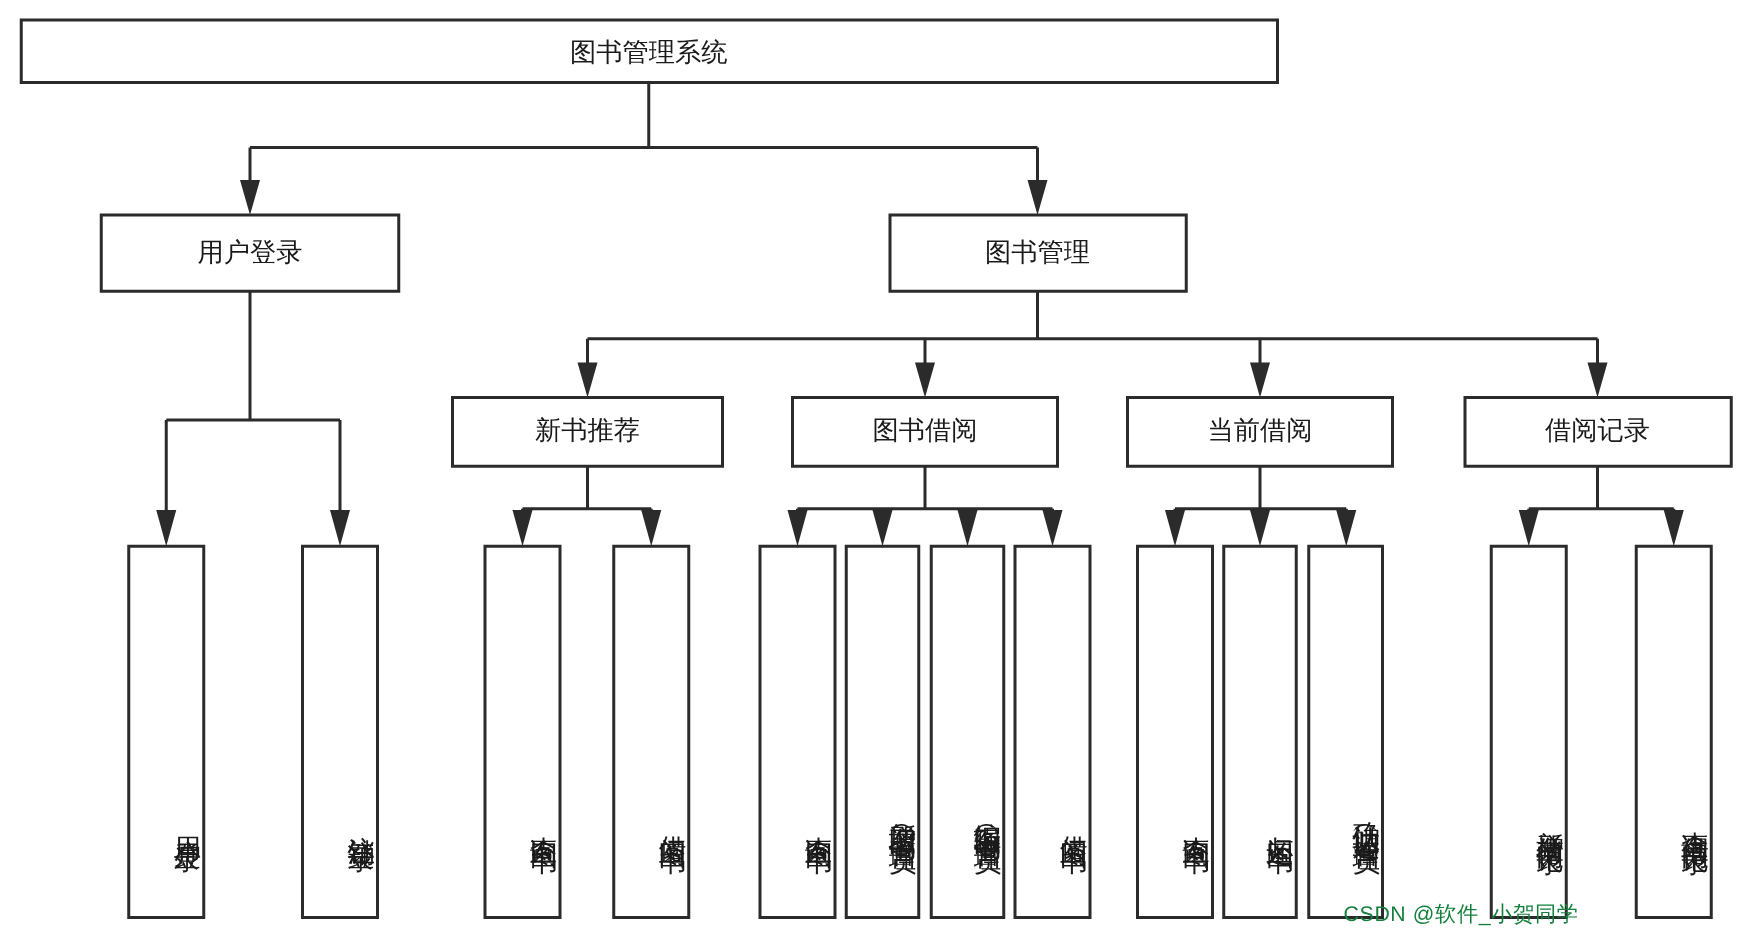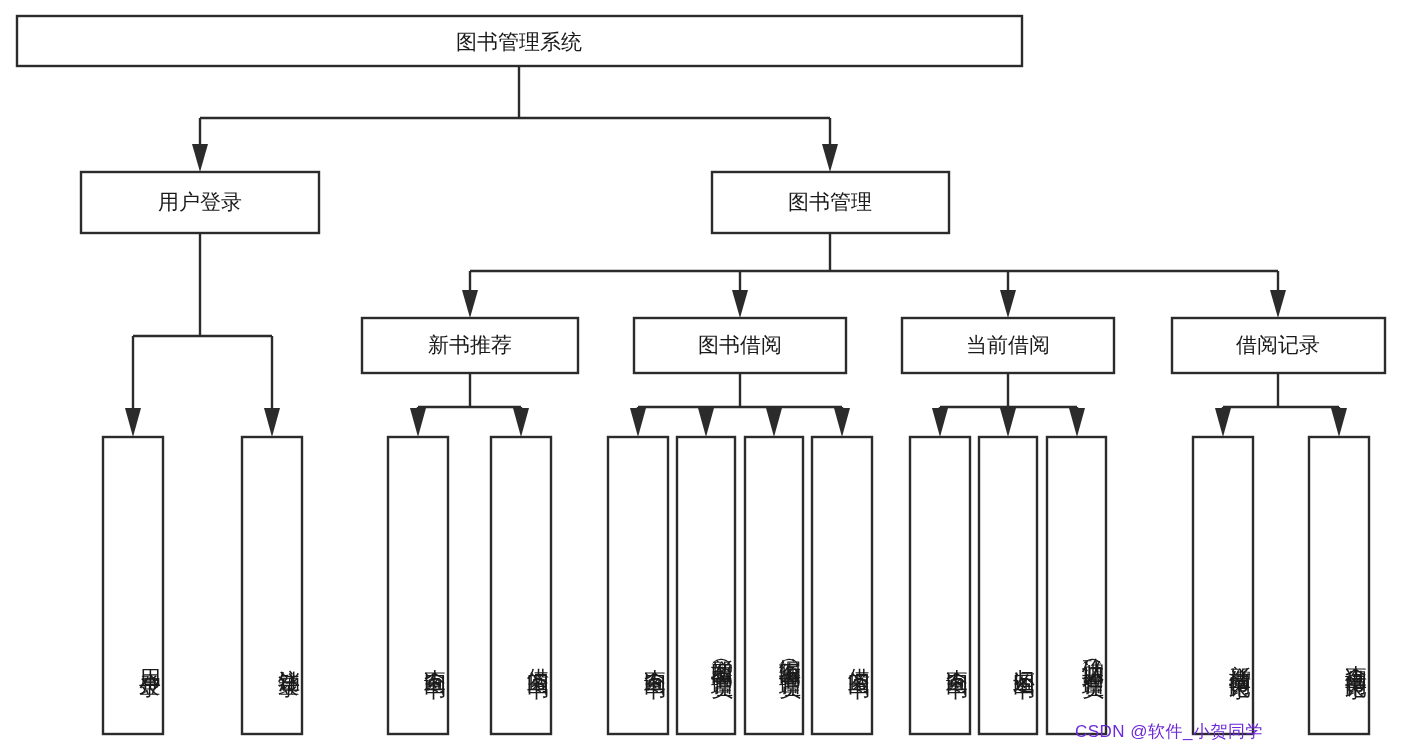--- a/index.html
+++ b/index.html
@@ -61,21 +61,21 @@
     text-align: center;
     pointer-events: none;
     user-select: none;
   }
   .watermark {
     position: absolute;
     right: 8px;
     bottom: 4px;
     font-family: "Liberation Sans", "DejaVu Sans", sans-serif;
     font-size: 17px;
-    color: #6d28d9;
+    color: #15803d;
     letter-spacing: 0.5px;
     white-space: nowrap;
   }
 </style>
 </head>
 <body>
 
 <div id="diagram-root">
 
   <svg class="diagram-canvas" viewBox="0 0 1405 747" xmlns="http://www.w3.org/2000/svg">

